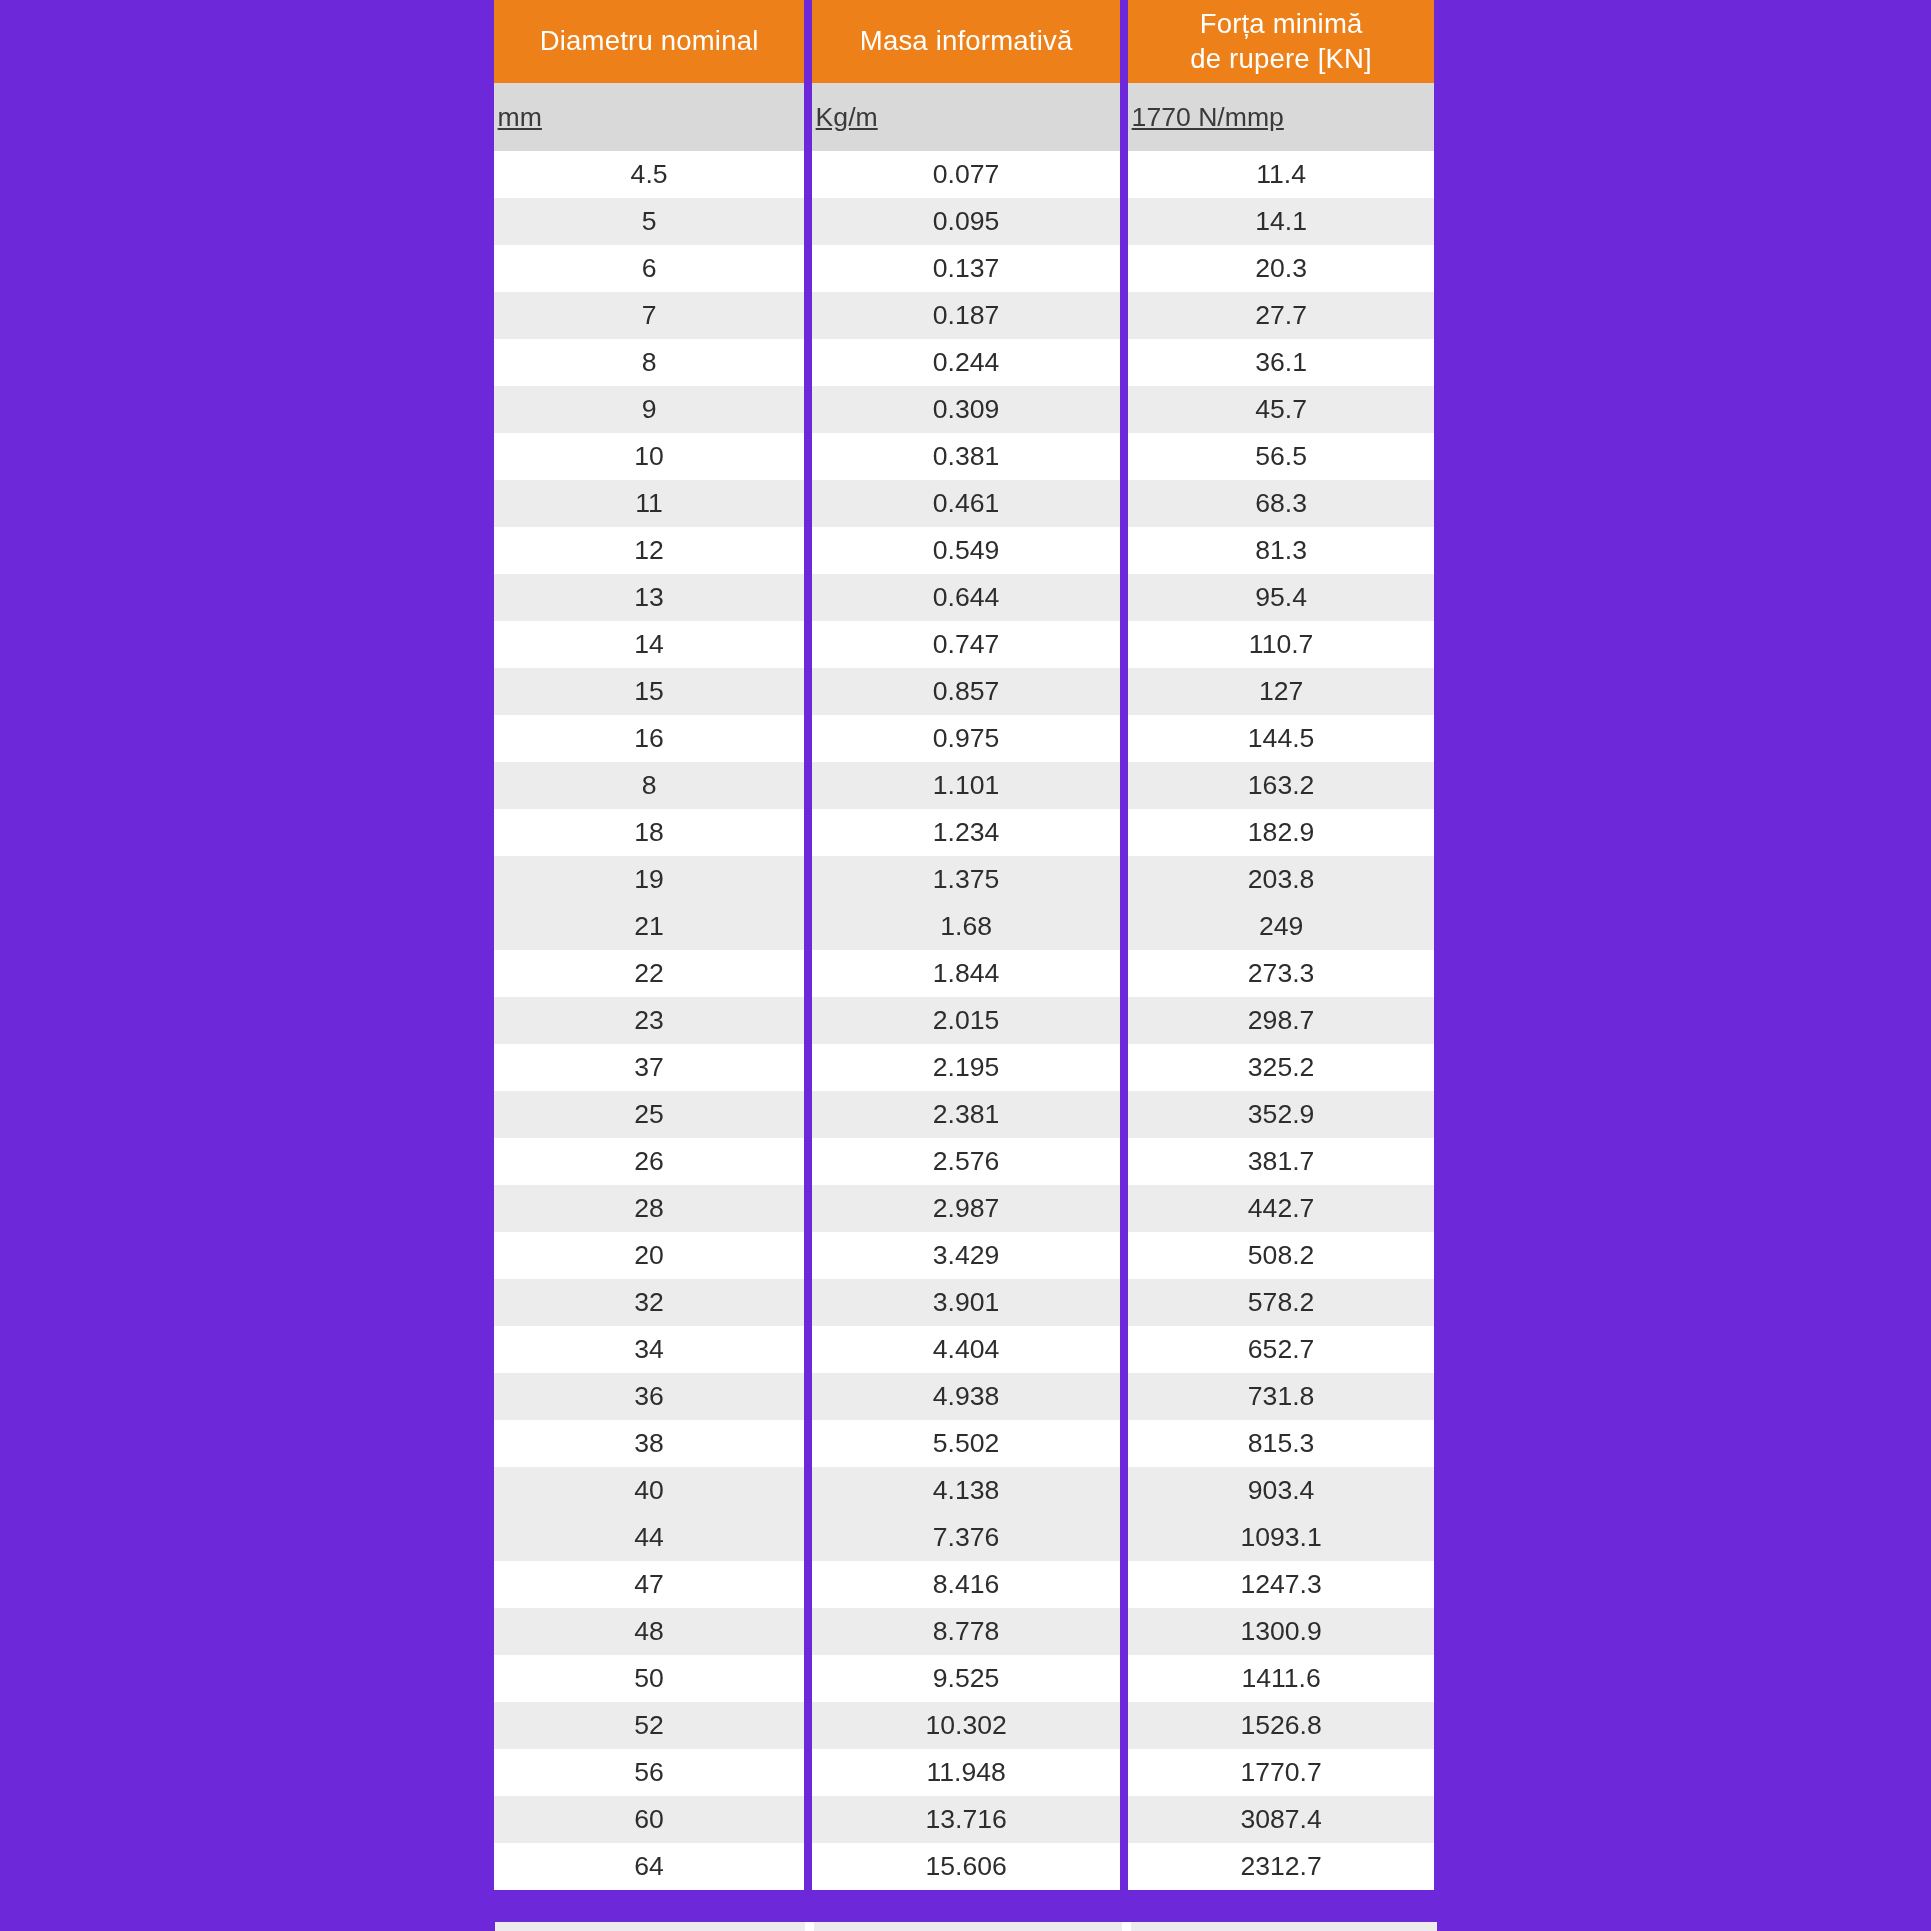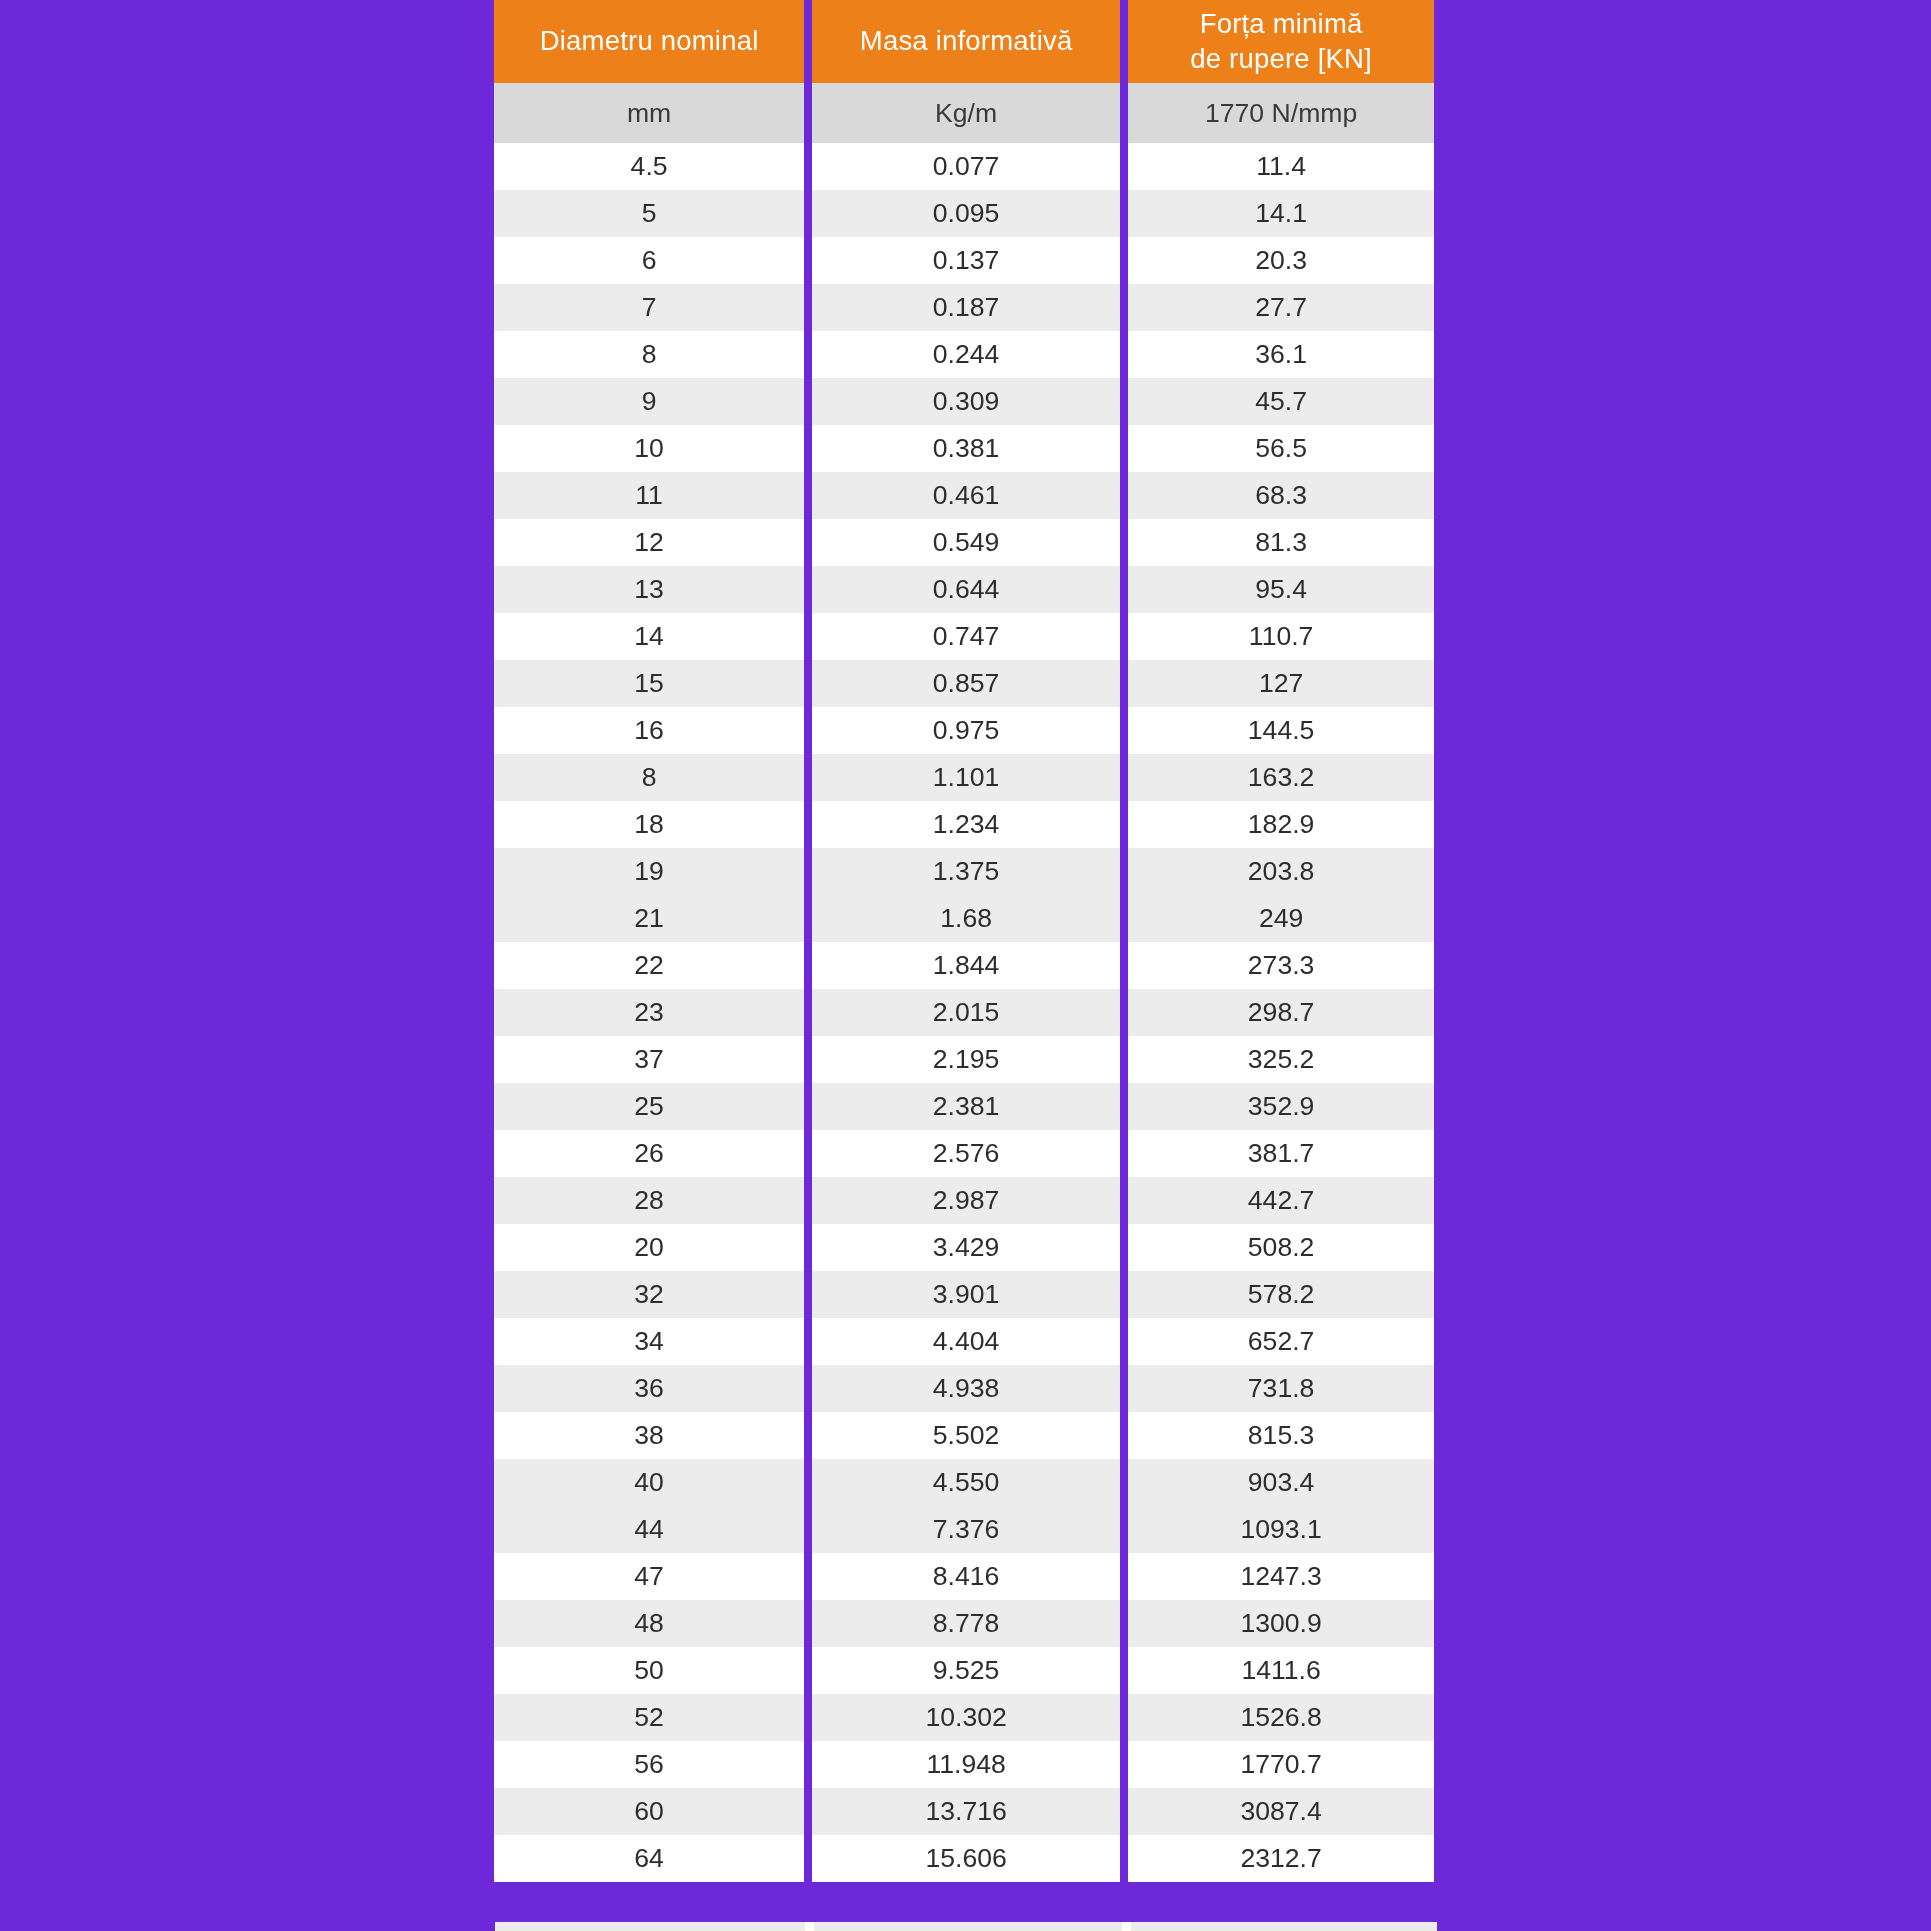--- a/index.html
+++ b/index.html
@@ -51,25 +51,26 @@
     line-height: 1.26;
     border: none;
   }
 
   
   thead tr.head-units th {
     background: #D9D9D9;
     color: #3a3a3a;
     font-size: 26.6px;
     font-weight: 400;
-    height: 60px;
+    height: 68px;
     padding: 0 3.5px;
-    text-align: center;
+    text-align: left;
     vertical-align: middle;
     border: none;
+    text-decoration: underline;
   }
 
   
   tbody td {
     height: 47px;
     padding: 0 3.5px;
     text-align: center;
     vertical-align: middle;
     font-size: 26.6px;
     font-weight: 400;
@@ -265,21 +266,21 @@
           <td>4.938</td>
           <td>731.8</td>
         </tr>
         <tr>
           <td>38</td>
           <td>5.502</td>
           <td>815.3</td>
         </tr>
         <tr class="zebra">
           <td>40</td>
-          <td>4.550</td>
+          <td>4.138</td>
           <td>903.4</td>
         </tr>
         <tr class="zebra">
           <td>44</td>
           <td>7.376</td>
           <td>1093.1</td>
         </tr>
         <tr>
           <td>47</td>
           <td>8.416</td>

